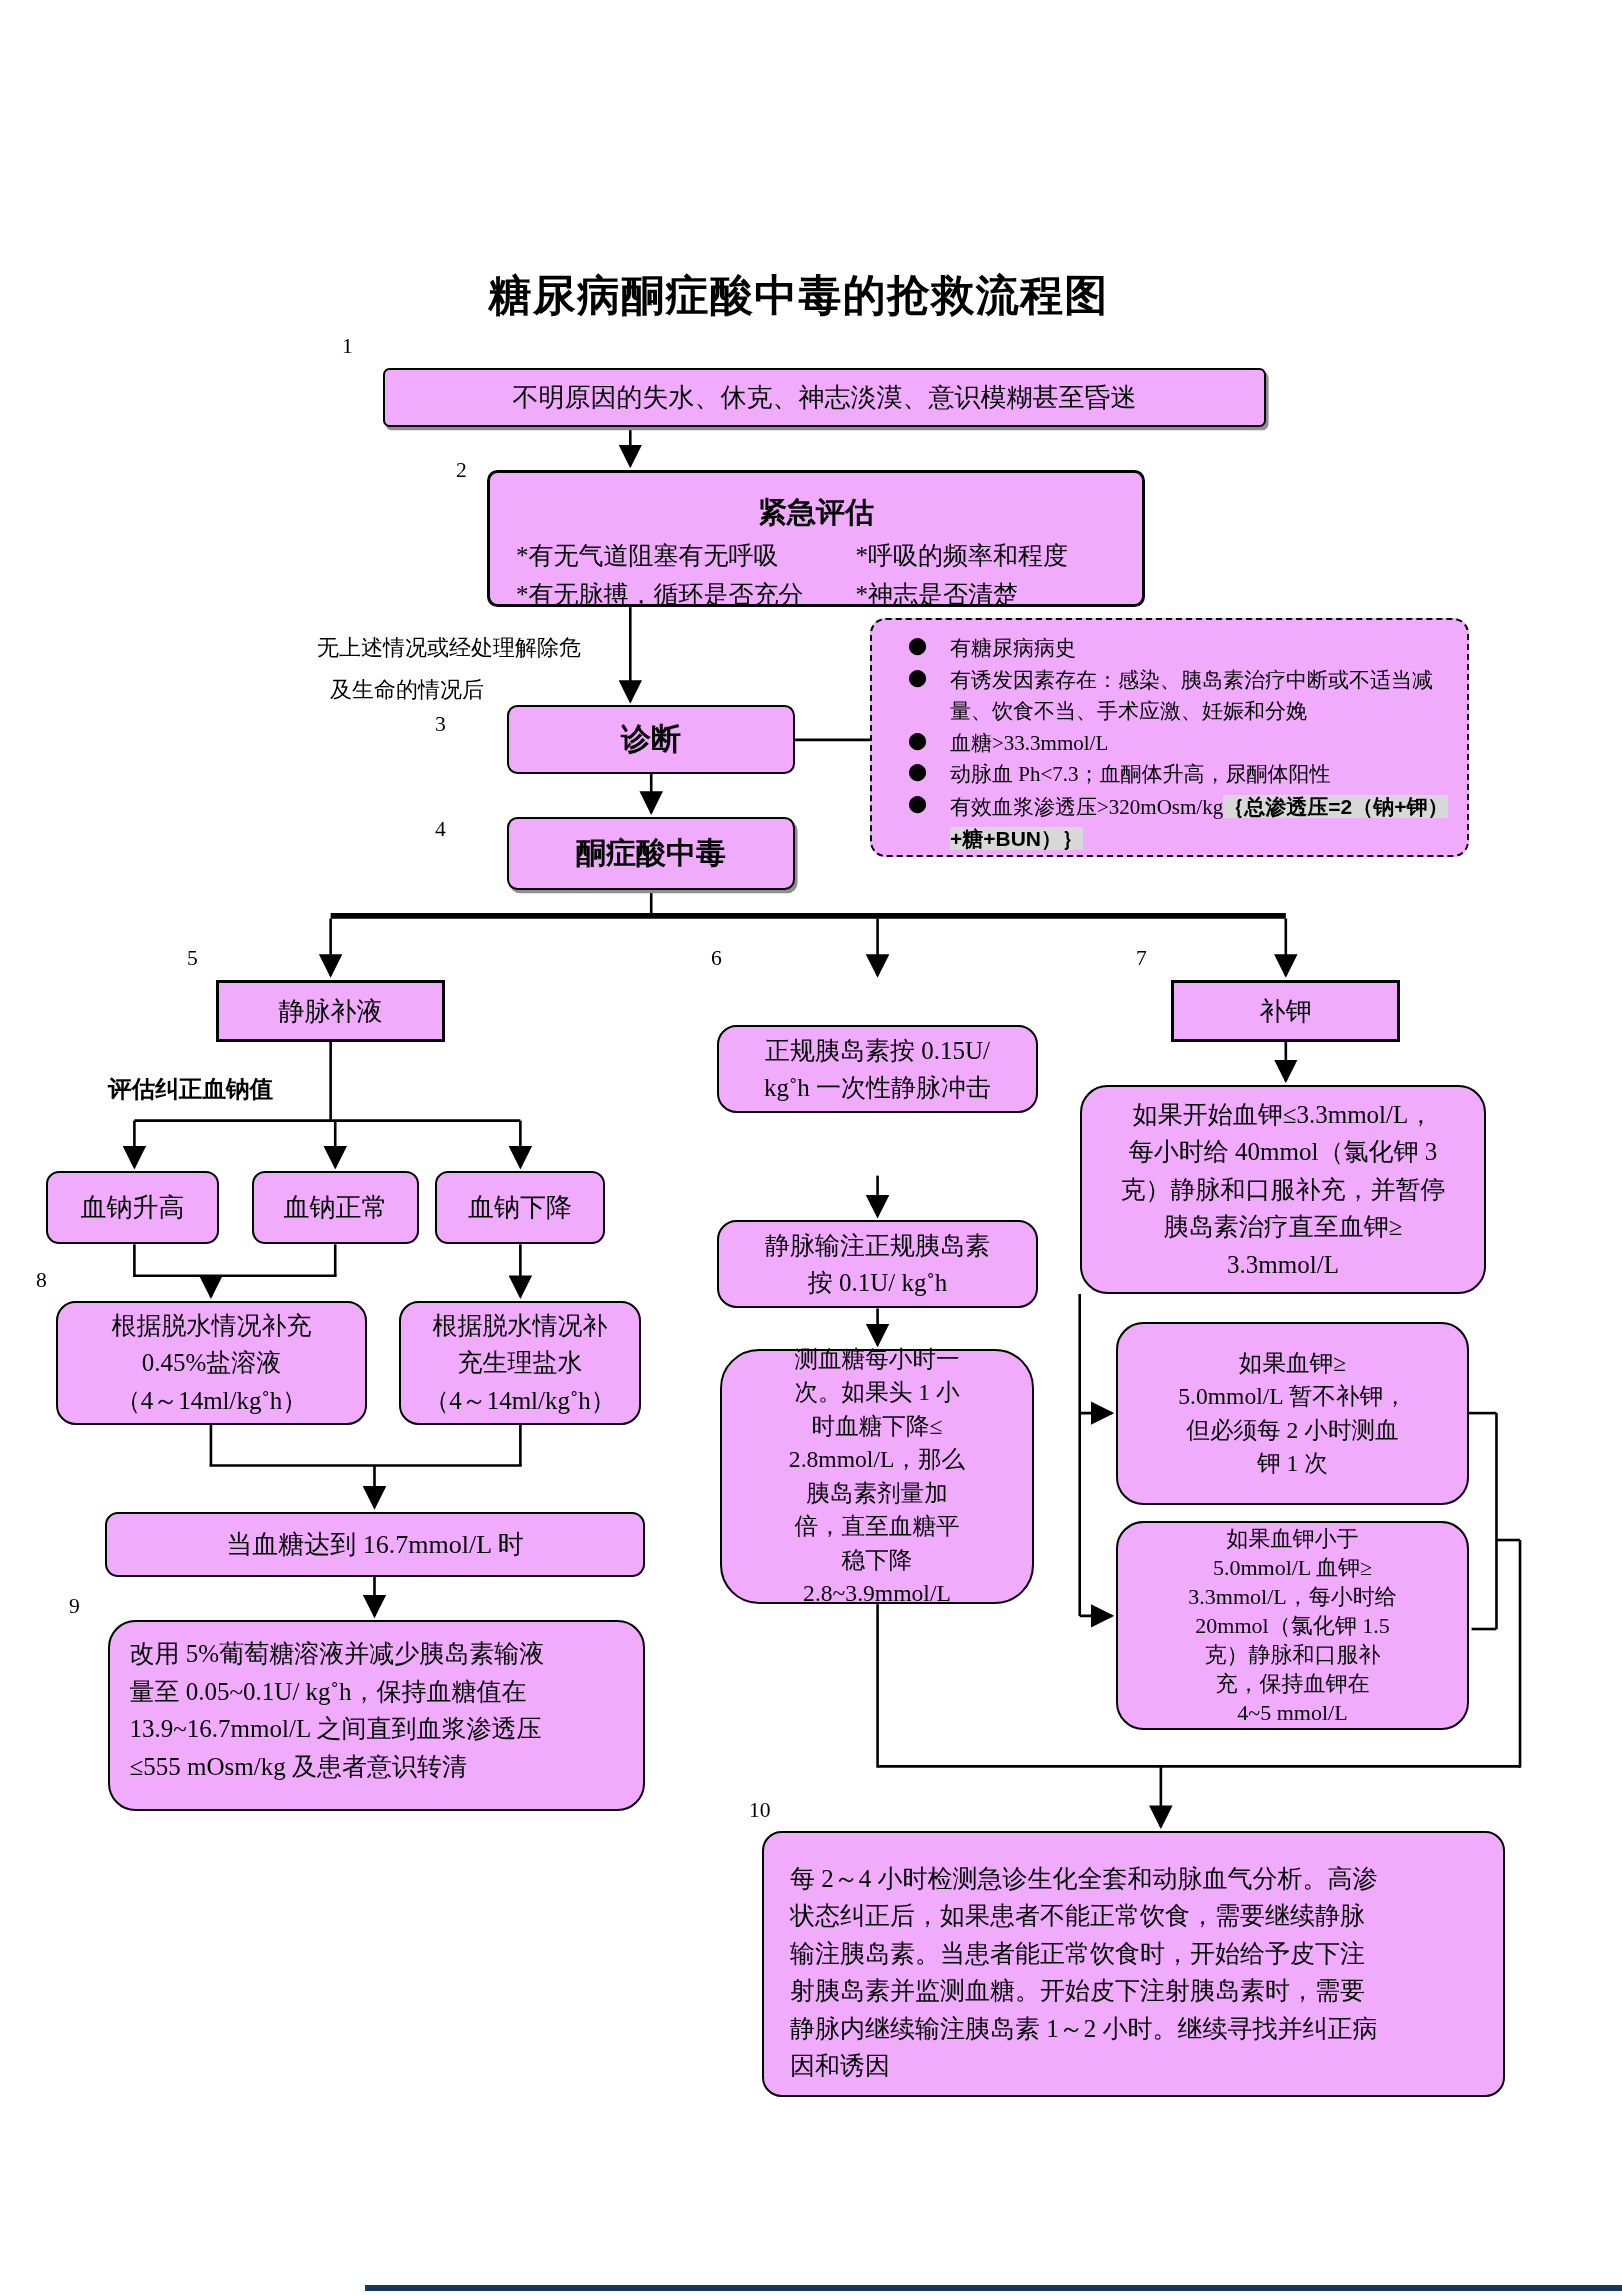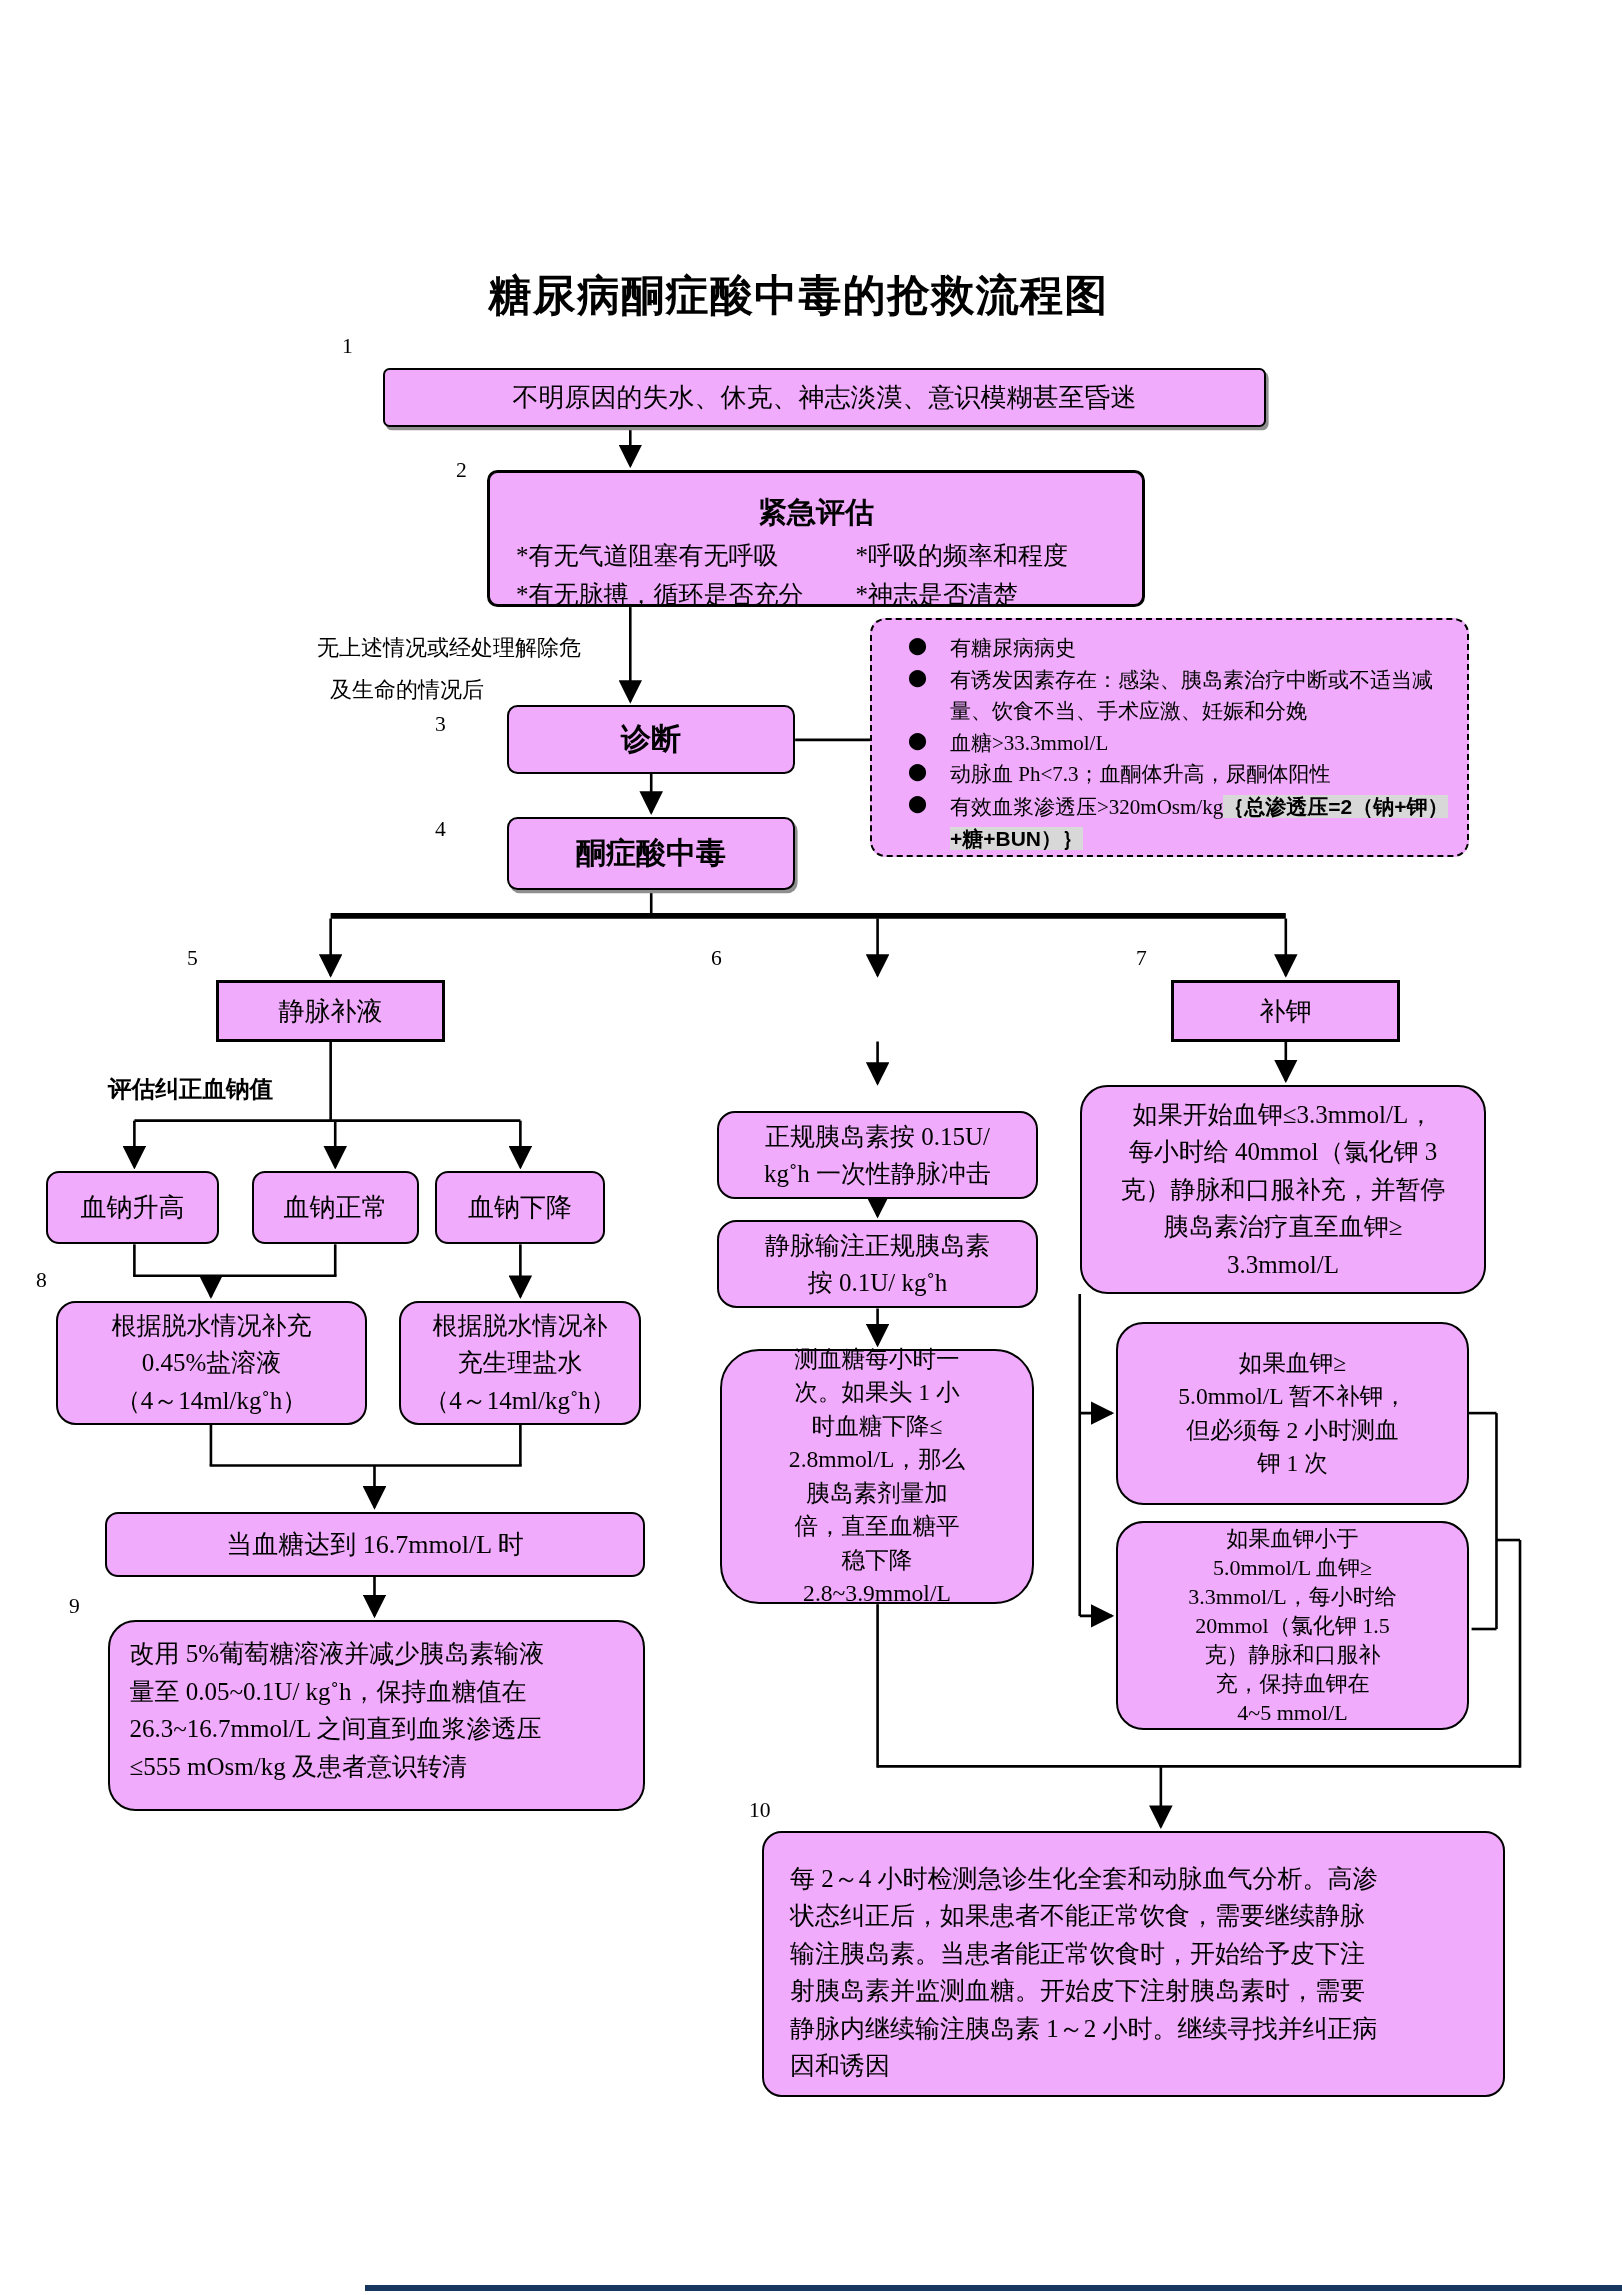--- a/index.html
+++ b/index.html
@@ -181,25 +181,25 @@
       <div>（4～14ml/kg˚h）</div>
     </div>
 
   <div class="node r20 f40" style="left:105px;top:1512px;width:540px;height:65px;">
     <div>当血糖达到 16.7mmol/L 时</div>
   </div>
 
   <div class="node r40 f38 lines-left" style="left:108px;top:1620px;width:537px;height:191px;padding:13px 0 0 19.6px;justify-content:flex-start;">
       <div>改用 5%葡萄糖溶液并减少胰岛素输液</div>
       <div>量至 0.05~0.1U/ kg˚h，保持血糖值在</div>
-      <div>26.3~16.7mmol/L 之间直到血浆渗透压</div>
+      <div>13.9~16.7mmol/L 之间直到血浆渗透压</div>
       <div>≤555 mOsm/kg 及患者意识转清</div>
     </div>
 
-  <div class="node r30 f38" style="left:717px;top:1111px;width:321px;height:88px;border-radius:18px;">
+  <div class="node r30 f38" style="left:717px;top:1025px;width:321px;height:88px;">
       <div>正规胰岛素按 0.15U/</div>
       <div>kg˚h 一次性静脉冲击</div>
     </div>
   <div class="node r30 f38" style="left:717px;top:1220px;width:321px;height:88px;">
       <div>静脉输注正规胰岛素</div>
       <div>按 0.1U/ kg˚h</div>
     </div>
 
   <div class="node r60 f36" style="left:720px;top:1349px;width:314px;height:255px;">
       <div>测血糖每小时一</div>

